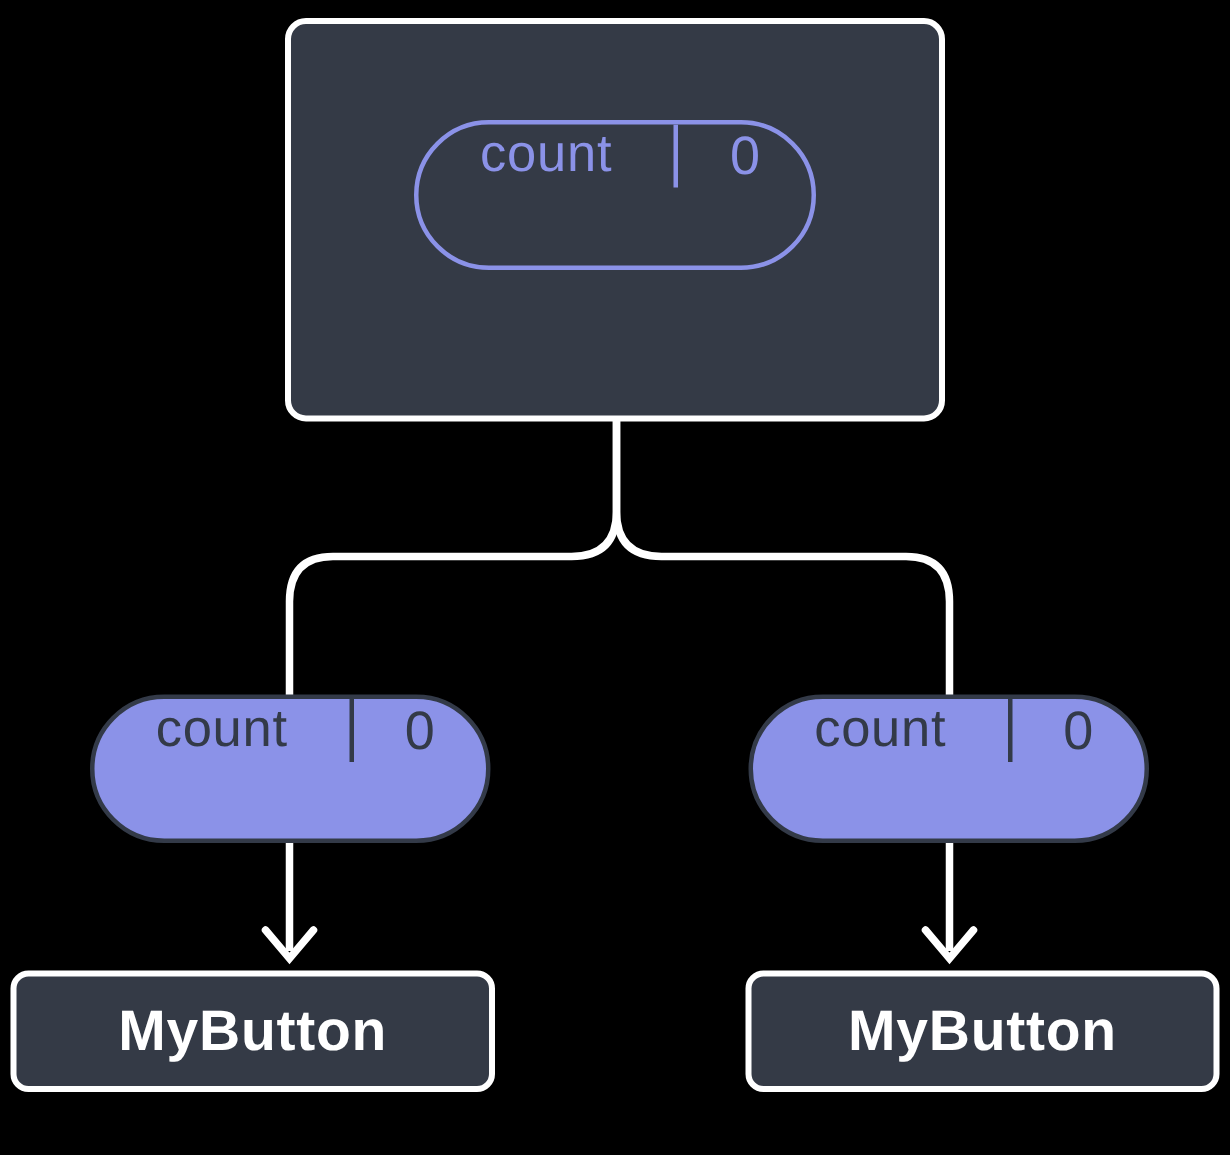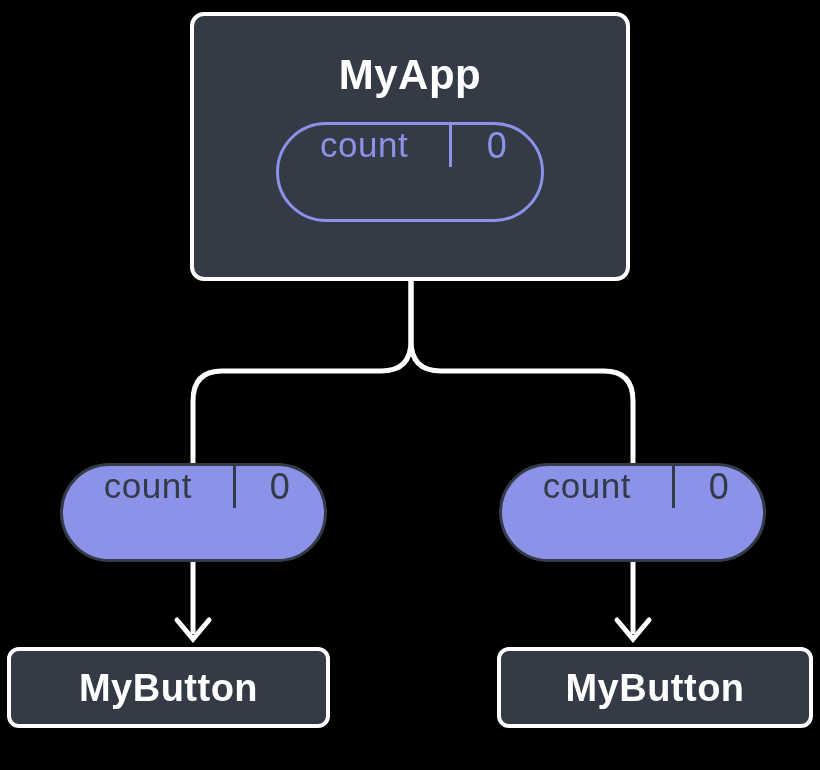--- a/index.html
+++ b/index.html
@@ -116,21 +116,20 @@
 <div class="canvas">
 
   <svg class="connectors" viewBox="0 0 820 770" fill="none" stroke="#ffffff" stroke-width="5">
     <path d="M411 278 L411 341 Q411 371 381 371 L222 371 Q193 371 193 401 L193 634"></path>
     <path d="M411 278 L411 341 Q411 371 441 371 L604 371 Q633 371 633 401 L633 634"></path>
     <path stroke-linecap="round" d="M177 620 L193 639 L209 620"></path>
     <path stroke-linecap="round" d="M617 620 L633 639 L649 620"></path>
   </svg>
 
   <div class="node node-root">
-    <div class="node-title">MyApp</div>
     <div class="pill pill-state">
       <div class="pill-key">count</div>
       <div class="pill-val">0</div>
     </div>
   </div>
 
   <div class="pill pill-prop pill-prop-left">
     <div class="pill-key">count</div>
     <div class="pill-val">0</div>
   </div>

